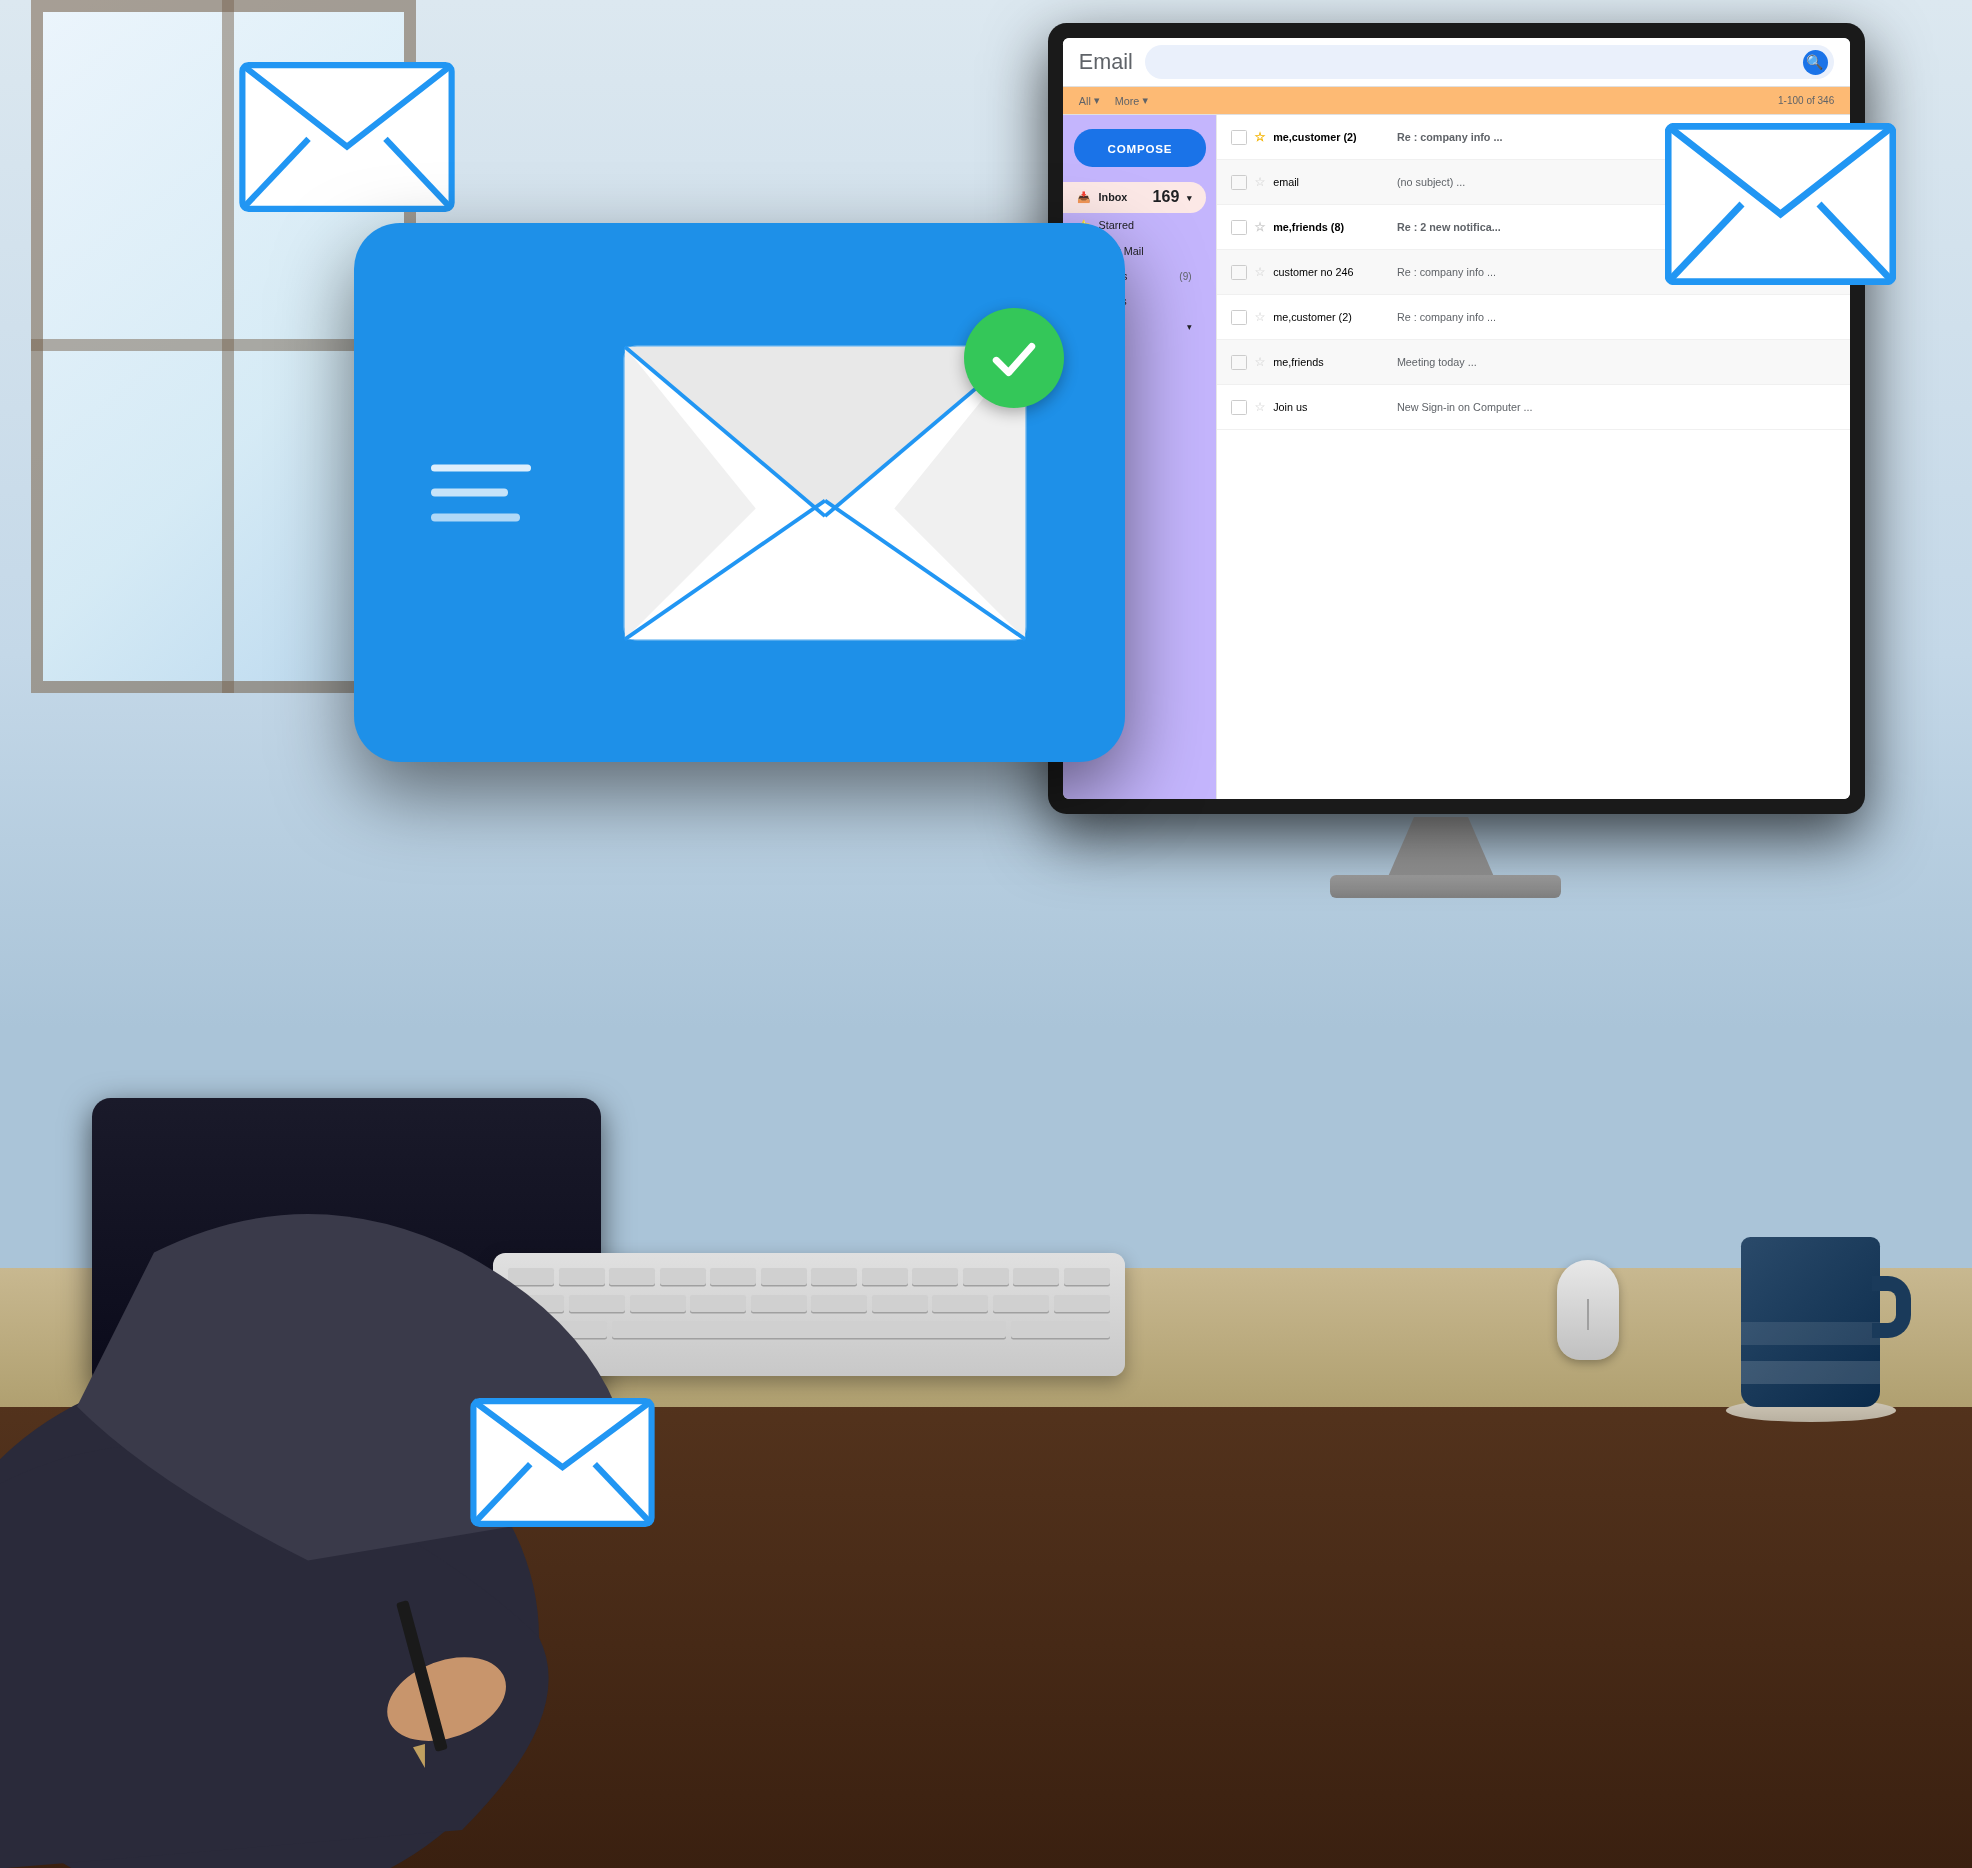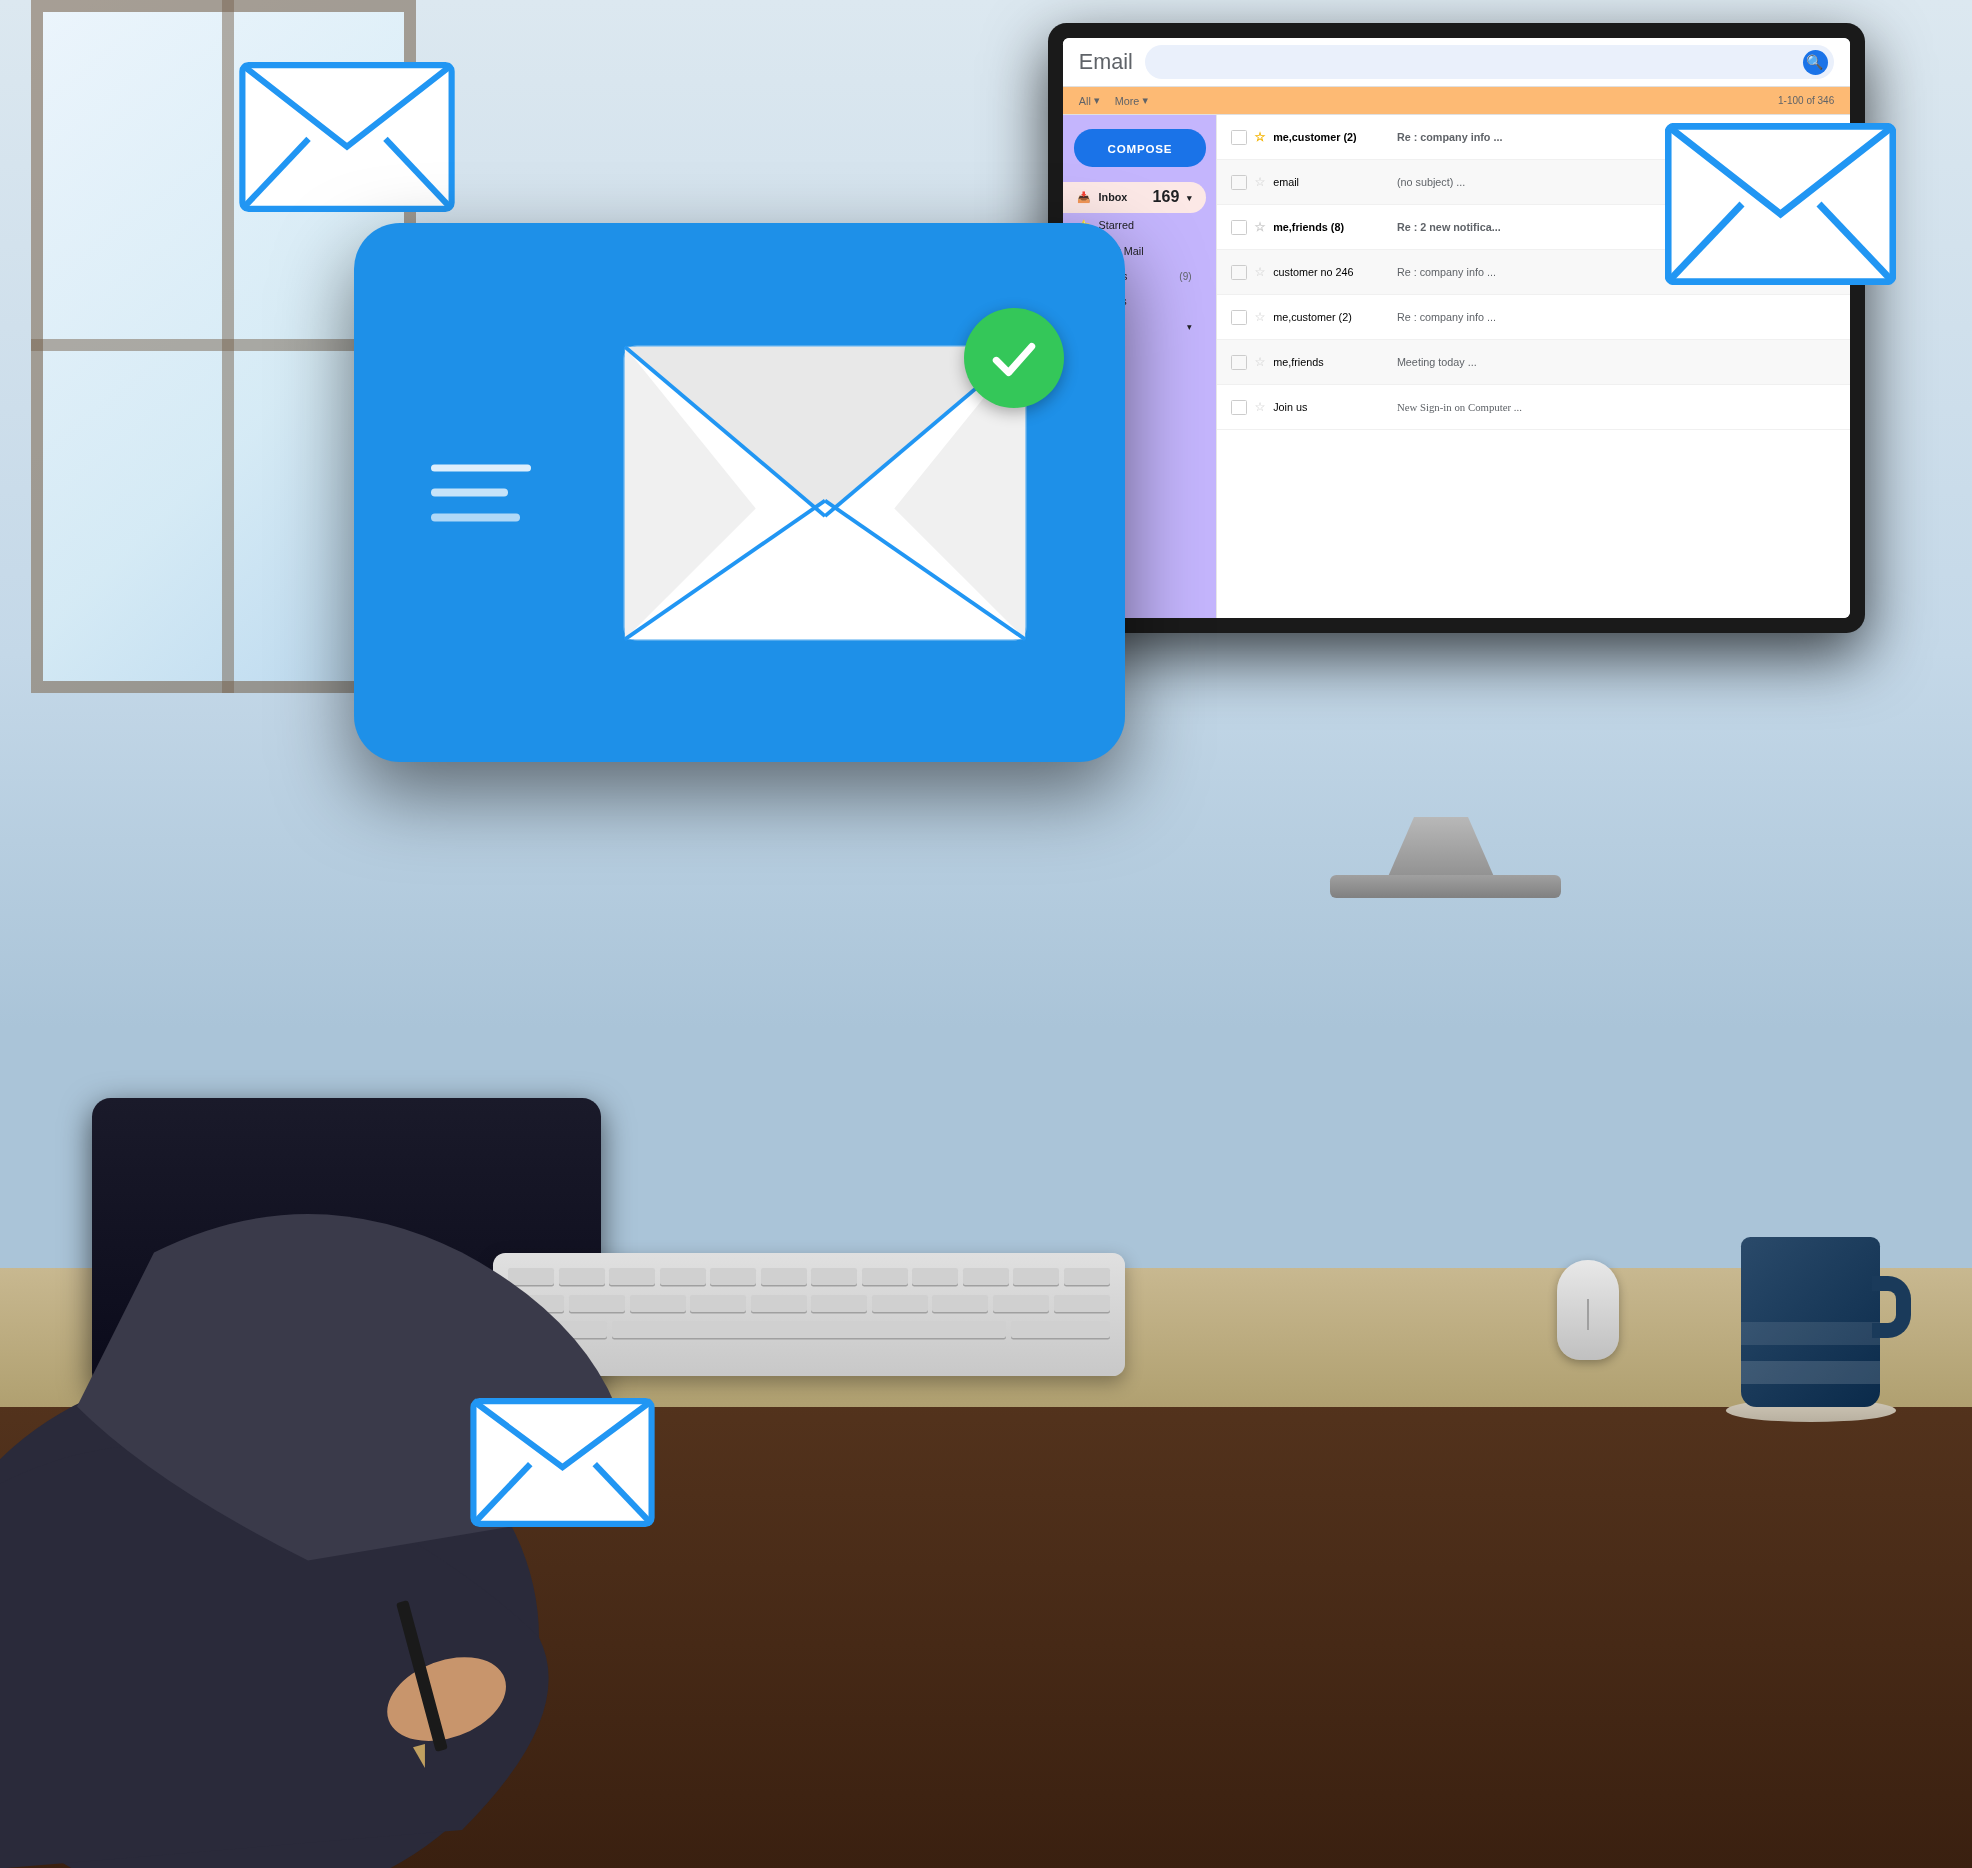--- a/index.html
+++ b/index.html
@@ -101,21 +101,21 @@
 
       <div style="position:absolute;right:-31px;top:39px;width:39px;height:62px;border:15.4px solid #1a3a5a;border-radius:0 23px 23px 0;border-left:none;"></div>
     </div>
 
     <div style="width:170px;height:23px;background:linear-gradient(180deg,#d0c8b8 0%,#b8b0a0 100%);border-radius:50%;margin-left:-15.4px;margin-top:-7.7px;"></div>
   </div>
 
   <div style="position:absolute;top:817px;right:478px;width:108px;height:62px;background:linear-gradient(180deg,#b8b8b8 0%,#909090 100%);clip-path:polygon(25% 0%,75% 0%,100% 100%,0% 100%);z-index:9;"></div>
   <div style="position:absolute;top:875px;right:412px;width:231px;height:23px;background:linear-gradient(180deg,#a0a0a0 0%,#808080 100%);border-radius:6.2px;z-index:9;"></div>
 
-  <div style="position:absolute;top:23px;right:108px;width:817px;height:610px;background:#1a1a1a;border-radius:18.5px;z-index:10;box-shadow:0 23px 62px rgba(0,0,0,0.7);">
+  <div style="position:absolute;top:23px;right:108px;width:817px;height:791px;background:#1a1a1a;border-radius:18.5px;z-index:10;box-shadow:0 23px 62px rgba(0,0,0,0.7);">
 
     <div style="position:absolute;top:15.4px;left:15.4px;right:15.4px;bottom:15.4px;background:#f1f3f4;border-radius:6.2px;overflow:hidden;">
 
       <div style="position:absolute;inset:0;display:flex;flex-direction:column;">
 
         <div style="height:49px;background:#fff;border-bottom:0.8px solid #e0e0e0;display:flex;align-items:center;padding:0 15.4px;gap:12.3px;">
           <span style="font-size:21.6px;font-weight:400;color:#5f6368;">Email</span>
           <div style="flex:1;position:relative;">
             <input type="text" style="width: 100%; height: 34px; background: rgb(234, 240, 251); border: none; border-radius: 18.5px; padding: 0px 39px 0px 15.4px; font-size: 12.3px; outline: none;" placeholder="">
             <div style="position:absolute;right:6.2px;top:4.6px;width:25px;height:25px;background:#1a73e8;border-radius:50%;display:flex;align-items:center;justify-content:center;cursor:pointer;">
@@ -220,21 +220,21 @@
               <div style="width:15.4px;height:15.4px;border:1.2px solid #ccc;border-radius:1.5px;margin-right:7.7px;flex-shrink:0;"></div>
               <span style="color:#ccc;margin-right:7.7px;font-size:12.3px;">☆</span>
               <span style="width:116px;flex-shrink:0;overflow:hidden;text-overflow:ellipsis;white-space:nowrap;">me,friends</span>
               <span style="flex:1;overflow:hidden;text-overflow:ellipsis;white-space:nowrap;color:#5f6368;margin-left:7.7px;">Meeting today ...</span>
             </div>
 
             <div style="display:flex;align-items:center;padding:7.7px 14px;border-bottom:0.8px solid #f0f0f0;cursor:pointer;font-size:10.8px;background:#fff;height:45px;">
               <div style="width:15.4px;height:15.4px;border:1.2px solid #ccc;border-radius:1.5px;margin-right:7.7px;flex-shrink:0;"></div>
               <span style="color:#ccc;margin-right:7.7px;font-size:12.3px;">☆</span>
               <span style="width:116px;flex-shrink:0;overflow:hidden;text-overflow:ellipsis;white-space:nowrap;">Join us</span>
-              <span style="flex:1;overflow:hidden;text-overflow:ellipsis;white-space:nowrap;color:#5f6368;margin-left:7.7px;font-family:Liberation Serif, serif;">New Sign-in on Computer ...</span>
+              <span style="flex:1;overflow:hidden;text-overflow:ellipsis;white-space:nowrap;color:#5f6368;margin-left:7.7px;">New Sign-in on Computer ...</span>
             </div>
 
           </div>
         </div>
       </div>
     </div>
   </div>
 
   <div style="position:absolute;top:62px;left:239px;z-index:22;">
     <svg width="216" height="150" viewBox="0 0 280 195">

